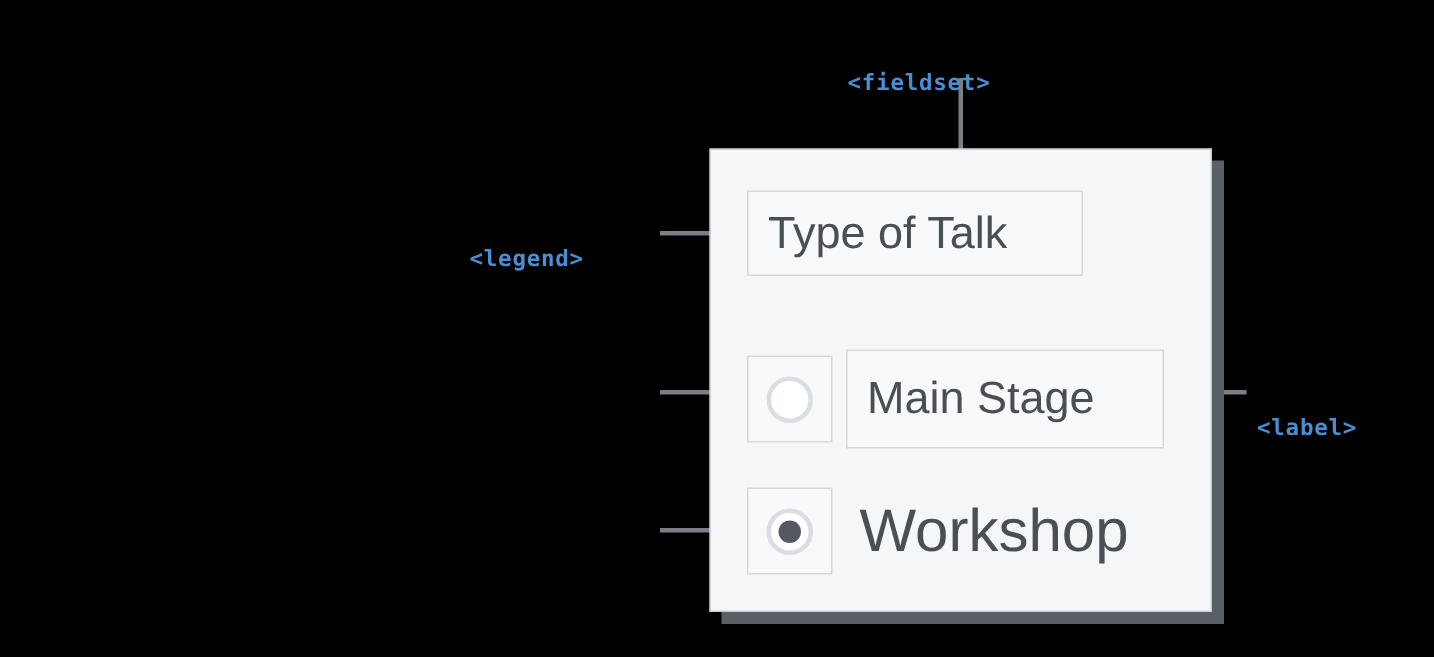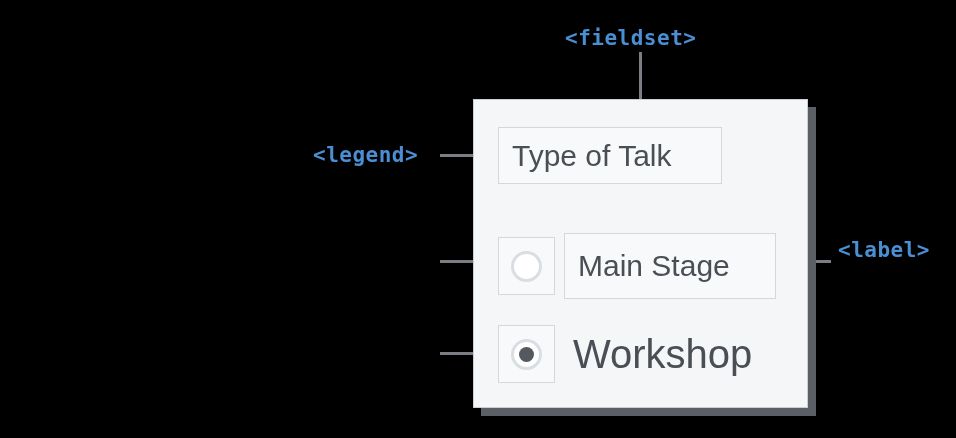--- a/index.html
+++ b/index.html
@@ -14,25 +14,26 @@
     background: #000000;
     overflow: hidden;
     font-family: "Liberation Sans", sans-serif;
   }
 
   
   .callout {
     position: absolute;
     font-family: "DejaVu Sans Mono", "Liberation Mono", monospace;
     font-weight: bold;
-    font-size: 21px;
+    font-size: 15px;
     letter-spacing: 0.5px;
     color: #4a8fd4;
     white-space: nowrap;
     line-height: 1;
+    margin-top: 20px;
   }
 
   
   .leader {
     position: absolute;
     background: #7b7f85;
   }
   .leader-h { height: 3px; }
   .leader-v { width: 3px; }
   .leader-inner {
@@ -150,21 +151,21 @@
   <div class="leader-inner" style="left:478px; top:154px; width:22px;"></div>
 
   <div class="leader leader-h" style="left:440px; top:260px; width:40px;"></div>
   <div class="leader-inner" style="left:478px; top:260px; width:22px;"></div>
 
   <div class="leader leader-h" style="left:440px; top:352px; width:40px;"></div>
   <div class="leader-inner" style="left:478px; top:352px; width:22px;"></div>
 
   <div class="leader-inner" style="left:772px; top:260px; width:28px;"></div>
   <div class="leader leader-h" style="left:801px; top:260px; width:30px;"></div>
-  <div class="callout" style="left:838px; top:240px;">&lt;label&gt;</div>
+  <div class="callout" style="left:838px; top:258px;">&lt;label&gt;</div>
 
   <div id="fieldset-box">
 
     <div id="legend-box">
       <span class="txt">Type of Talk</span>
     </div>
 
     <div class="row" id="row-main">
       <div class="radio-cell">
         <span class="radio unchecked">

